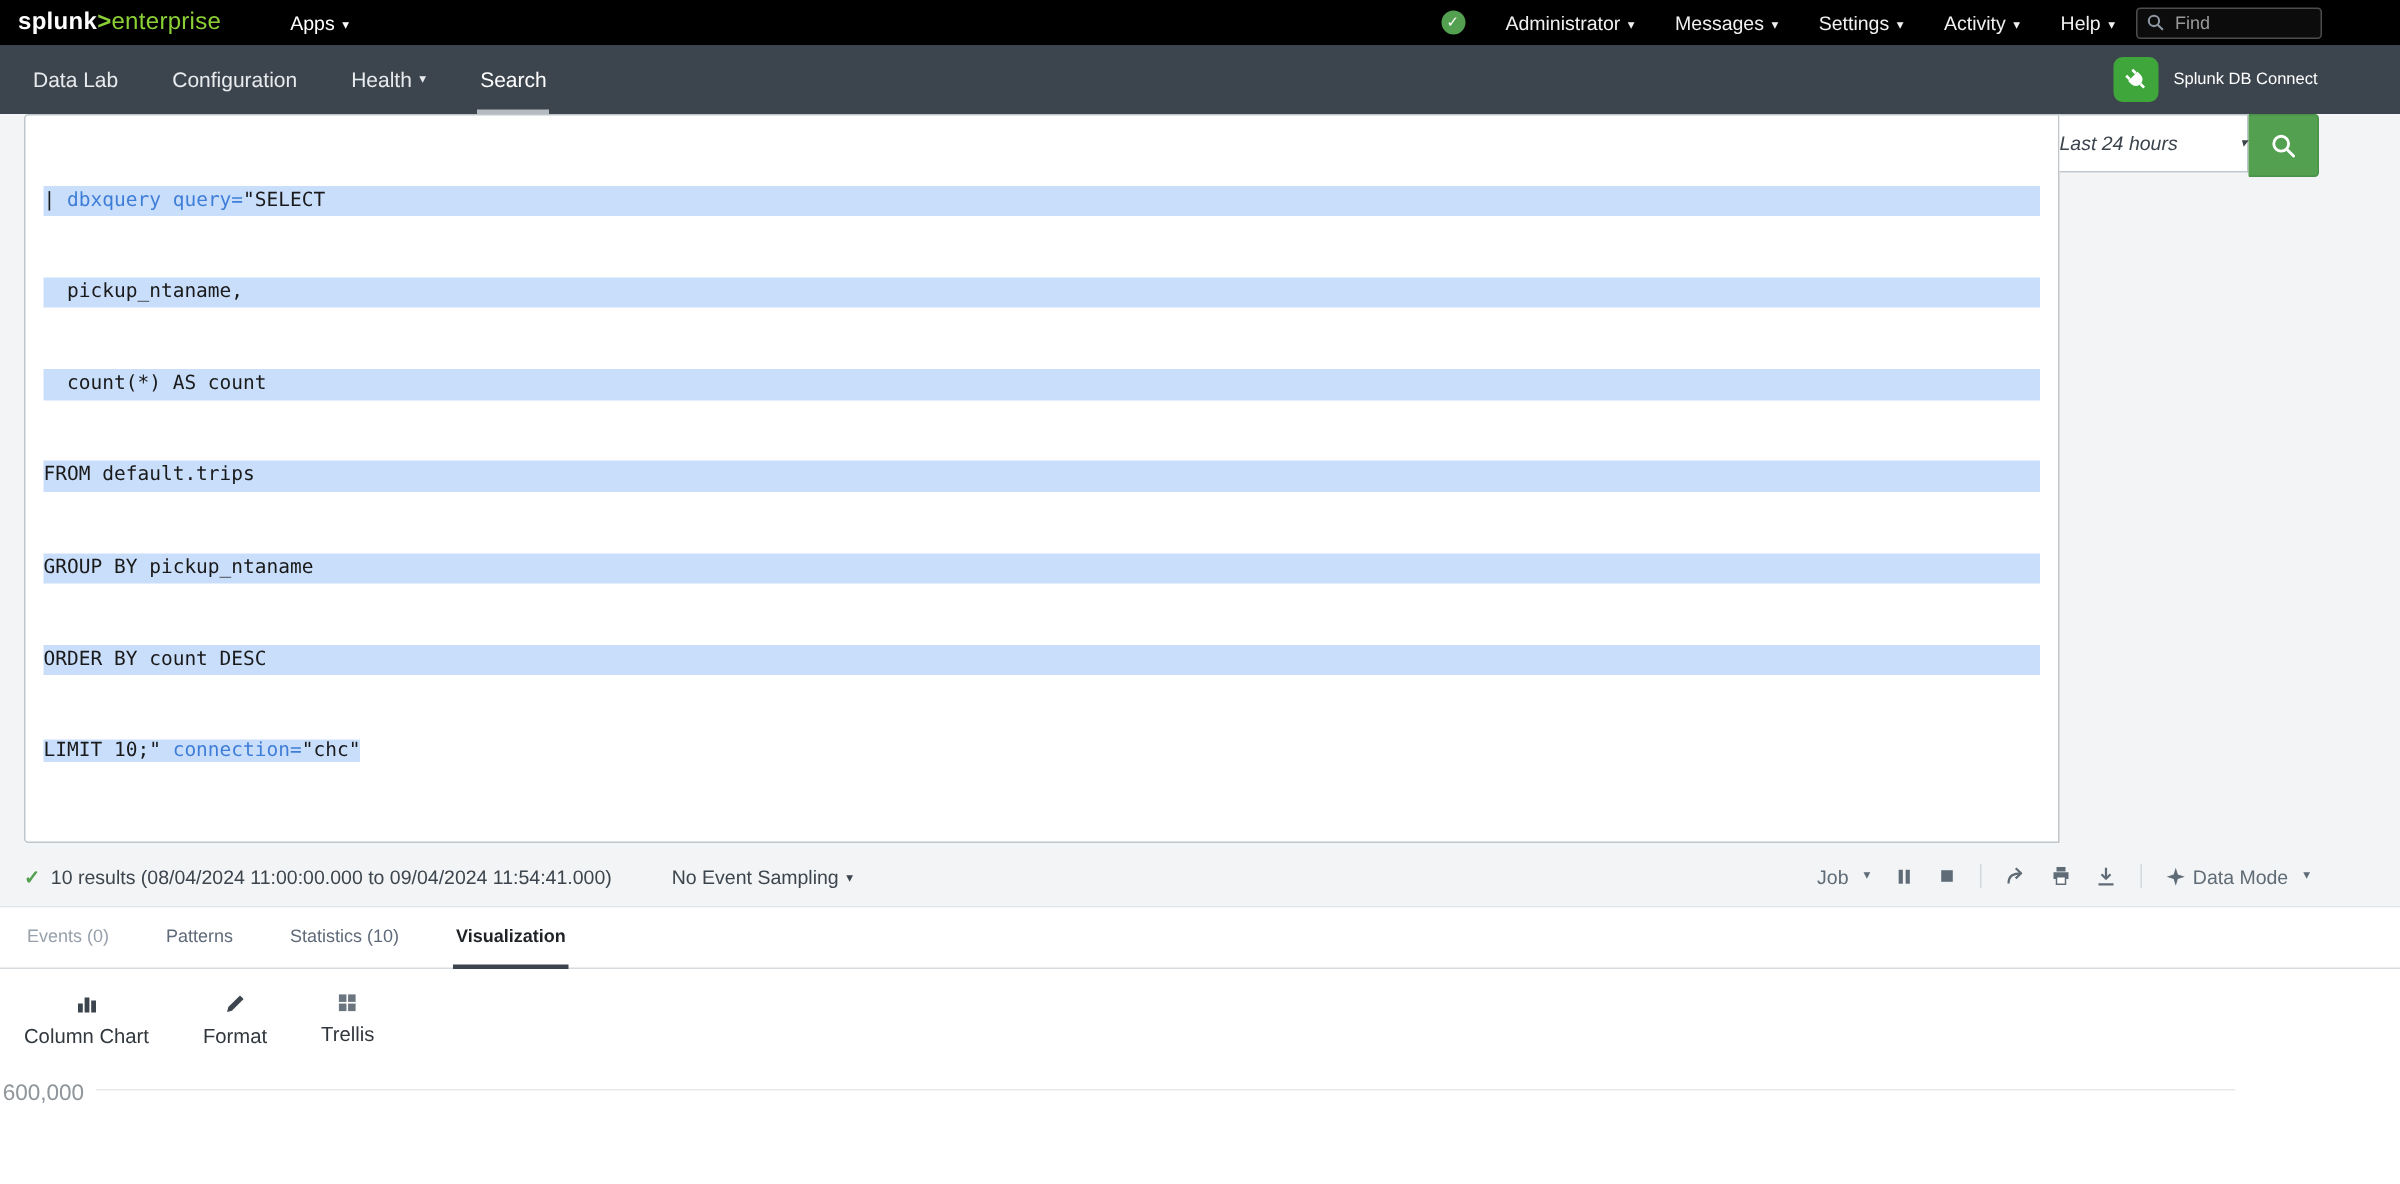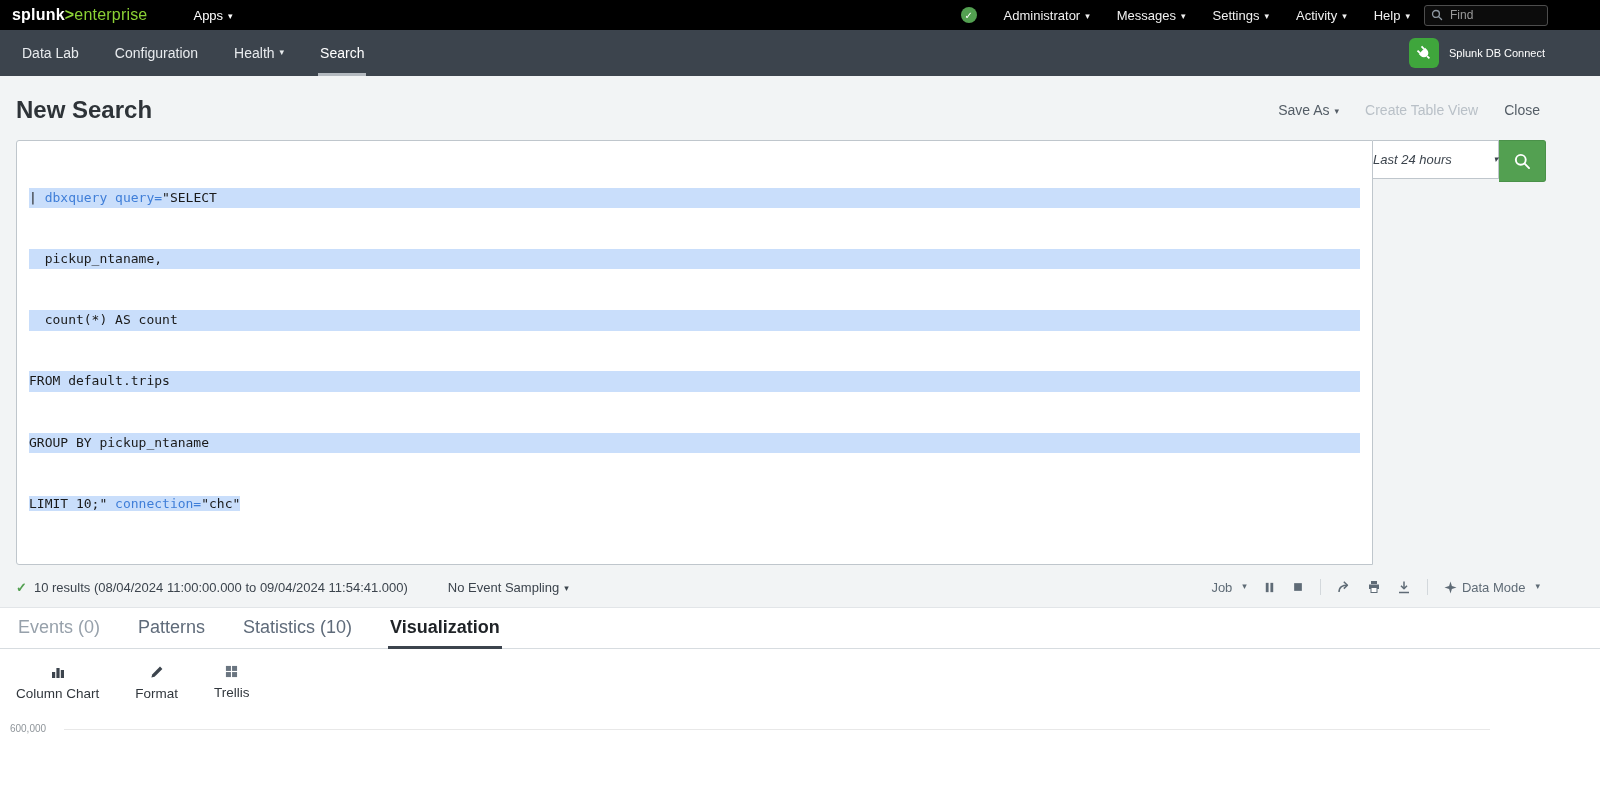--- a/index.html
+++ b/index.html
@@ -108,39 +108,39 @@
   .jobmenu, .smartmode { cursor:pointer; display:flex; align-items:center; gap:5px; white-space:nowrap; }
   .ricon { display:flex; align-items:center; cursor:pointer; }
   .rsep { width:1px; height:16px; background:#d3d8dc; }
 
   
   .tabsbar {
     display:flex; gap:34px; padding:0 16px; height:41px;
     border-bottom:1px solid #d7dce0; background:#fff; align-items:stretch;
   }
   .tab {
-    display:flex; align-items:center; font-size:18px; color:#5f6b7a;
+    display:flex; align-items:center; font-size:12px; color:#5f6b7a;
     border-bottom:3px solid transparent; margin-bottom:-1px; cursor:pointer;
     padding:0 2px; white-space:nowrap;text-align:center;
   }
   .tab.dim { color:#97a1ab; }
   .tab.active { color:#1f2327; font-weight:bold; border-bottom-color:#3c444d; }
 
   
   .viztoolbar { display:flex; gap:36px; padding:16px 16px 8px 16px; }
   .vbtn {
     display:flex; align-items:center; gap:7px; font-size:13.5px;
     color:#31373d; cursor:pointer;flex-direction:column;
   }
 
   
   .chartwrap { position:relative; height:310px; margin-top:10px; }
   .ytick {
-    position:absolute; left:0; width:56px; text-align:center;
-    font-size:10px; color:#8f959a;
+    position:absolute; left:0; width:56px; text-align:right;
+    font-size:15px; color:#8f959a;
   }
   .t600 { top:4px; }
   .plot { position:absolute; left:64px; right:110px; top:10px; height:250px; }
   .grid { position:absolute; left:0; right:0; height:1px; background:#e8e8e8; }
   .g600 { top:0; }
   .bars { position:absolute; inset:0; display:flex; align-items:flex-end; padding:0 4px; }
   .slot { flex:1; height:100%; display:flex; align-items:flex-end; justify-content:center; }
 </style>
 </head>
 <body>
@@ -200,38 +200,29 @@
             <path d="M9 12.4v3.2" stroke="#fff" stroke-width="1.7" fill="none"></path>
           </g>
         </svg>
     </span>
     <span class="dbc-title">Splunk DB Connect</span>
   </div>
 </div>
 
 <div class="upper">
 
-  <div class="pagehead">
-    <h1>New Search</h1>
-    <div class="actions">
-      <span class="hlink">
-        <span>Save As</span><span class="caret">▾</span>
-      </span>
-      <span class="hlink disabled">Create Table View</span>
-      <span class="hlink">Close</span>
-    </div>
-  </div>
 
   <div class="searchrow">
     <div class="editor">
       <div class="qline sel"><span class="tk-plain">| </span><span class="tk-cmd">dbxquery</span><span class="tk-plain"> </span><span class="tk-param">query=</span><span class="tk-plain">"SELECT</span></div>
       <div class="qline sel tk-plain">  pickup_ntaname,</div>
       <div class="qline sel tk-plain">  count(*) AS count</div>
       <div class="qline sel tk-plain">FROM default.trips</div>
       <div class="qline sel tk-plain">GROUP BY pickup_ntaname</div>
+      <div class="qline sel tk-plain">ORDER BY count DESC</div>
       <div class="qline"><span class="seltext"><span class="tk-plain">LIMIT 10;" </span><span class="tk-param">connection=</span><span class="tk-plain">"chc"</span></span></div>
     </div>
     <div class="timepicker">
       <span>Last 24 hours</span>
         <span class="caret">▾</span>
     </div>
     <button class="searchbtn">
       <svg width="19" height="19" viewBox="0 0 20 20" fill="none" stroke="#fff" stroke-width="2">
           <circle cx="8.2" cy="8.2" r="5.2"></circle>
           <path d="M12.3 12.3l4.6 4.6" stroke-linecap="round"></path>

